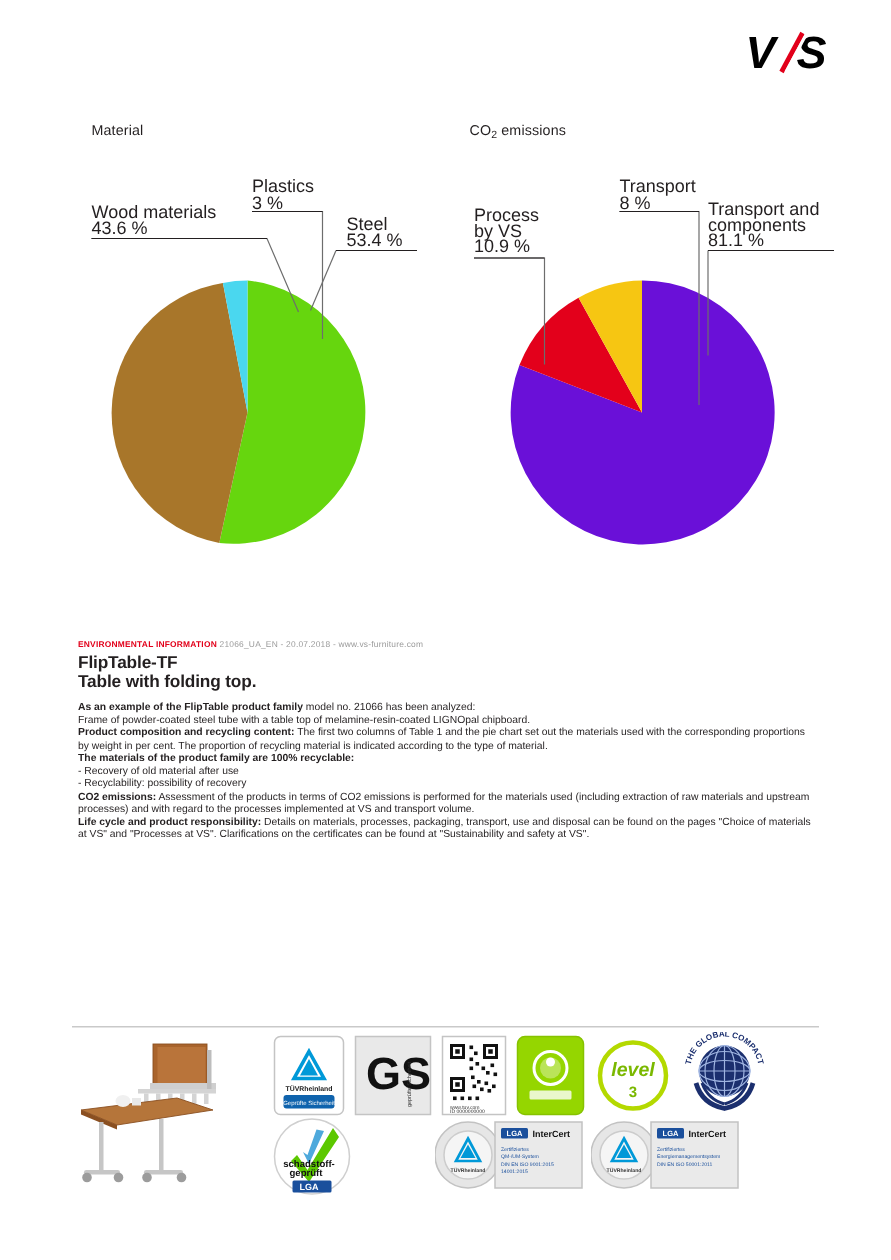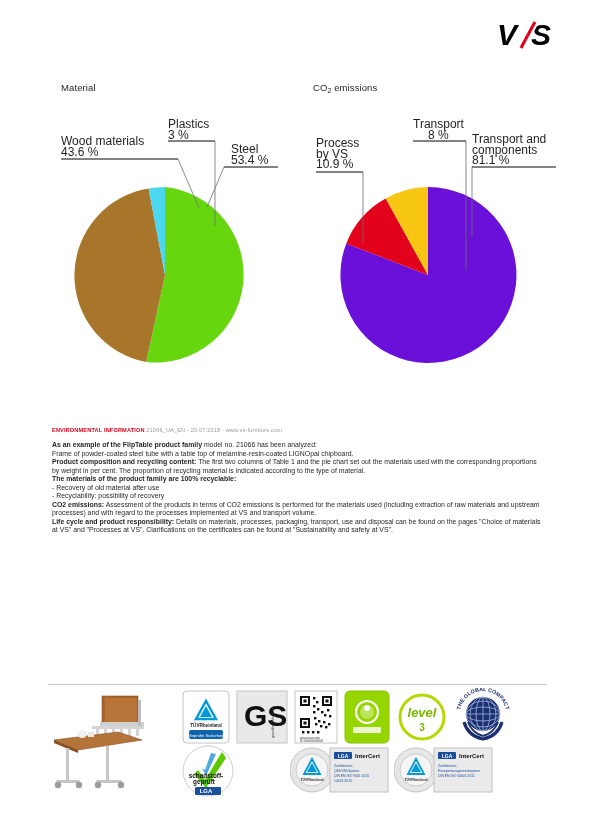--- a/index.html
+++ b/index.html
@@ -123,36 +123,38 @@
         <path d="M113,31 L166,31"></path>
         <path d="M172,57 L256,57"></path>
       </g>
     </svg>
 
     <div class="lbl" style="left:16px;top:28px;">
       <span>Process</span>
       <span class="v">by VS</span>
       <span class="v">10.9 %</span>
     </div>
-    <div class="lbl" style="left:113px;top:9px;text-align:center;">
+    <div class="lbl" style="left:113px;top:9px;">
       <span>Transport</span>
       <span class="v">8 %</span>
     </div>
     <div class="lbl" style="left:172px;top:24px;">
       <span>Transport and</span>
       <span class="v">components</span>
       <span class="v">81.1 %</span>
     </div>
   </div>
 
   <div class="info">
     <div class="eyebrow">
       <span class="ei-red">ENVIRONMENTAL INFORMATION</span>
       <span class="ei-grey">21066_UA_EN - 20.07.2018 - www.vs-furniture.com</span>
     </div>
+    <div class="prodname">FlipTable-TF</div>
+    <div class="prodname">Table with folding top.</div>
 
     <div class="body">
       <p><b>As an example of the FlipTable product family</b><span> model no. 21066 has been analyzed:</span></p>
       <p>Frame of powder-coated steel tube with a table top of melamine-resin-coated LIGNOpal chipboard.</p>
       <p><b>Product composition and recycling content:</b><span> The first two columns of Table 1 and the pie chart set out the materials used with the corresponding proportions by weight in per cent. The proportion of recycling material is indicated according to the type of material.</span></p>
       <p><b>The materials of the product family are 100% recyclable:</b></p>
       <p>- Recovery of old material after use</p>
       <p>- Recyclability: possibility of recovery</p>
       <p><b>CO2 emissions:</b><span> Assessment of the products in terms of CO2 emissions is performed for the materials used (including extraction of raw materials and upstream processes) and with regard to the processes implemented at VS and transport volume.</span></p>
       <p><b>Life cycle and product responsibility:</b><span> Details on materials, processes, packaging, transport, use and disposal can be found on the pages "Choice of materials at VS" and "Processes at VS". Clarifications on the certificates can be found at "Sustainability and safety at VS".</span></p>

